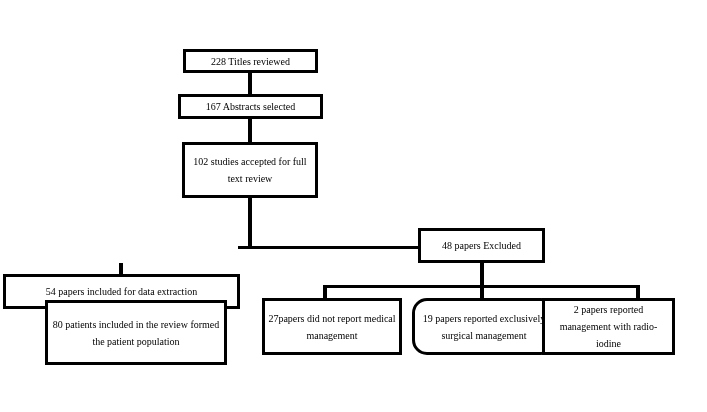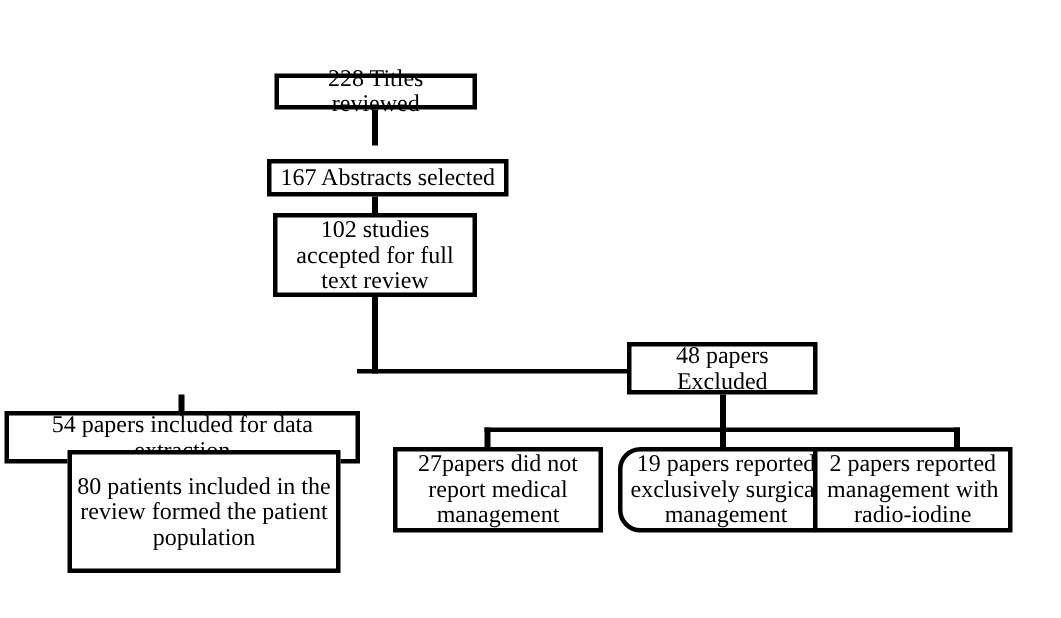--- a/index.html
+++ b/index.html
@@ -18,21 +18,21 @@
   }
   .box {
     position: absolute;
     box-sizing: border-box;
     border: 3px solid #000000;
     background: #ffffff;
     display: flex;
     align-items: center;
     justify-content: center;
     text-align: center;
-    font-size: 16px;
+    font-size: 10px;
     line-height: 17px;
     padding: 1px 3px;
     z-index: 2;
   }
   .line {
     position: absolute;
     background: #000000;
     z-index: 1;
   }
 </style>
@@ -49,37 +49,37 @@
   <div class="line" style="left:480px; top:261px; width:4px; height:27px;"></div>
   <div class="line" style="left:323px; top:285px; width:317px; height:3px;"></div>
   <div class="line" style="left:323px; top:285px; width:4px; height:15px;"></div>
   <div class="line" style="left:480px; top:285px; width:4px; height:15px;"></div>
   <div class="line" style="left:636px; top:285px; width:4px; height:15px;"></div>
 
   <div class="box" style="left:183px; top:49px; width:135px; height:24px;">
     <span>228 Titles reviewed</span>
   </div>
 
-  <div class="box" style="left:178px; top:106px; width:161px; height:25px;">
+  <div class="box" style="left:178px; top:94px; width:145px; height:25px;">
     <span>167 Abstracts selected</span>
   </div>
 
   <div class="box" style="left:182px; top:142px; width:136px; height:56px;align-items:center;">
     <span>102 studies accepted for full text review</span>
   </div>
 
   <div class="box" style="left:3px; top:230px; width:237px; height:35px;margin-top:44px;">
     <span>54 papers included for data extraction</span>
   </div>
 
   <div class="box" style="left:418px; top:228px; width:127px; height:35px;">
     <span>48 papers Excluded</span>
   </div>
 
-  <div class="box" style="left:45px; top:300px; width:182px; height:82px;">
+  <div class="box" style="left:45px; top:300px; width:182px; height:65px;">
     <span>80 patients included in the review formed the patient population</span>
   </div>
 
   <div class="box" style="left:262px; top:298px; width:140px; height:57px;">
     <span>27papers did not report medical management</span>
   </div>
 
   <div class="box" style="left:412px; top:298px; width:144px; height:57px;border-radius:15px;">
     <span>19 papers reported exclusively surgical management</span>
   </div>

